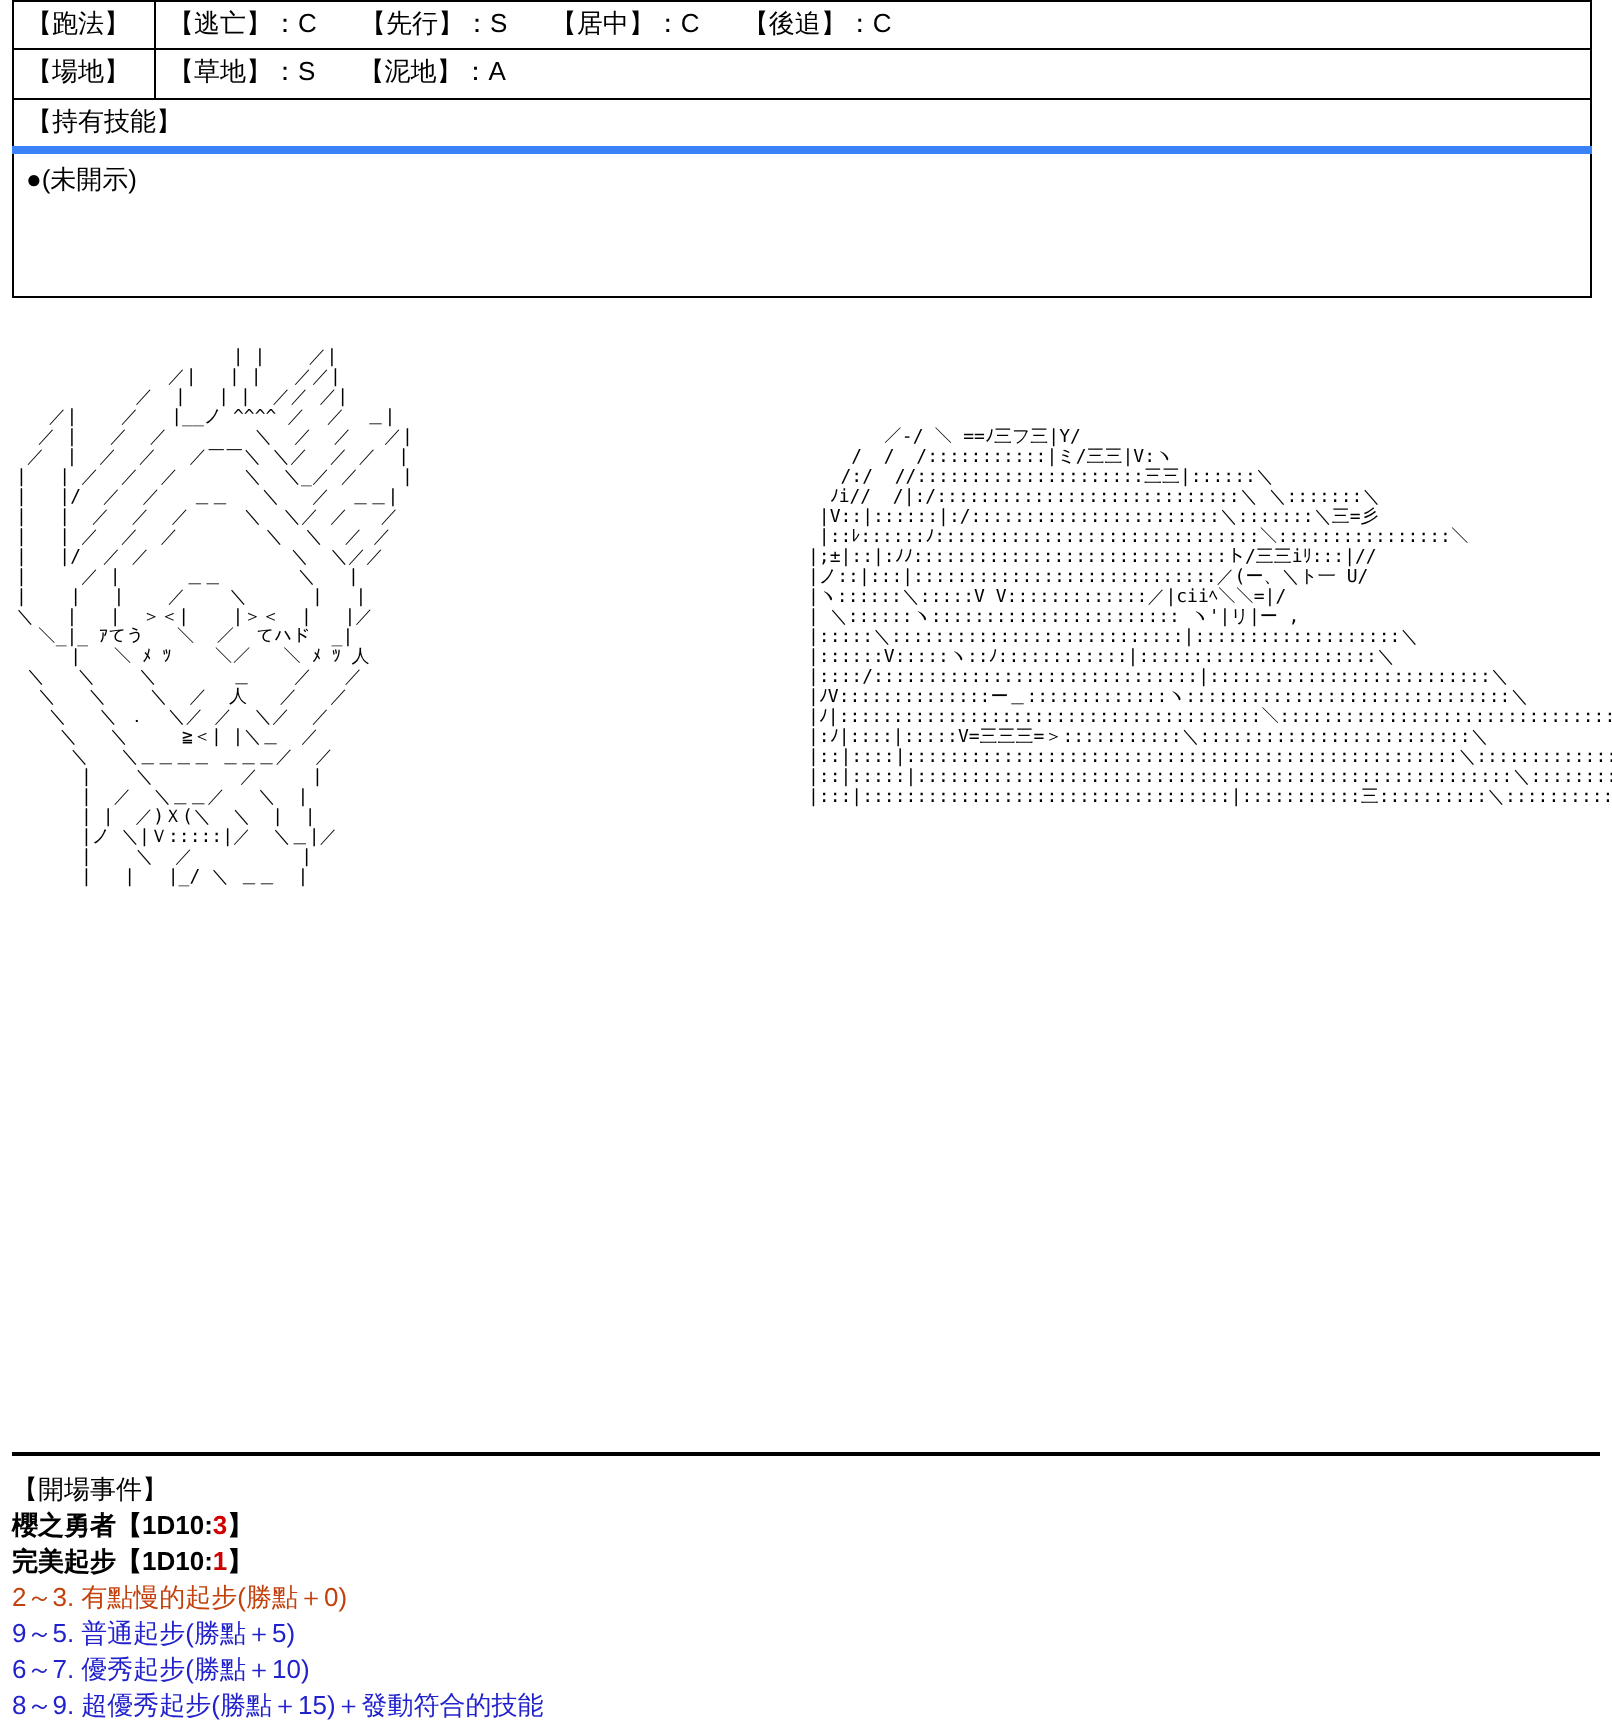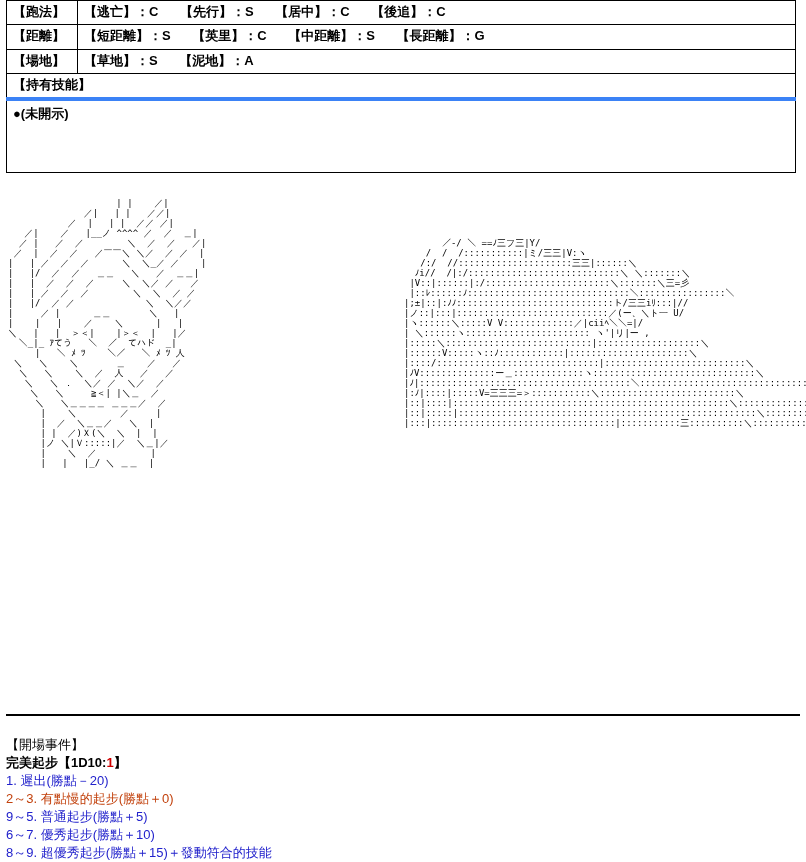--- a/index.html
+++ b/index.html
@@ -15,21 +15,20 @@
     overflow: hidden;
     position: relative;
   }
 
   
   .stat-table {
     width: 790px;
     margin: 0 6px;
     border-collapse: collapse;
     table-layout: fixed;
-    font-weight: bold;
   }
   .stat-table td {
     border: 1px solid #000;
     padding: 4px 6px 5px 6px;
     font-size: 13px;
     line-height: 1.1;
     vertical-align: middle;
     white-space: nowrap;
   }
   .cell-label {
@@ -74,21 +73,21 @@
   .aa-left { left: 8px; top: 4px; }
   .aa-right { left: 404px; top: 44px; }
 
   
   .event-box {
     position: absolute;
     left: 6px;
     right: 6px;
     bottom: 0;
     border-top: 2px solid #000;
-    padding-top: 20px;
+    padding-top: 8px;
     font-size: 13px;
     line-height: 1.38;
   }
   .event-line { white-space: nowrap; }
   .roll-line { font-weight: bold; }
   .hit { color: #c2410c; }
   .opt { color: #2222cc; }
   .num-red { color: #d00000; }
 </style>
 </head>
@@ -96,29 +95,20 @@
 
 <table class="stat-table">
   <tbody>
     <tr>
       <td class="cell-label">【跑法】</td>
       <td>
         <span class="entry">【逃亡】：C</span>
         <span class="entry">【先行】：S</span>
         <span class="entry">【居中】：C</span>
         <span class="entry">【後追】：C</span>
-      </td>
-    </tr>
-    <tr>
-      <td class="cell-label">【距離】</td>
-      <td>
-        <span class="entry">【短距離】：S</span>
-        <span class="entry">【英里】：C</span>
-        <span class="entry">【中距離】：S</span>
-        <span class="entry">【長距離】：G</span>
       </td>
     </tr>
     <tr>
       <td class="cell-label">【場地】</td>
       <td>
         <span class="entry">【草地】：S</span>
         <span class="entry">【泥地】：A</span>
       </td>
     </tr>
     <tr class="skills-head">
@@ -176,21 +166,23 @@
 |:ﾉ|::::|:::::V=三三三=＞:::::::::::＼:::::::::::::::::::::::::＼
 |::|::::|:::::::::::::::::::::::::::::::::::::::::::::::::::＼::::::::::::::::::::::＼
 |::|:::::|:::::::::::::::::::::::::::::::::::::::::::::::::::::::＼::::::::::::::::::::::＼
 |:::|::::::::::::::::::::::::::::::::::|:::::::::::三::::::::::＼::::::::::::::::::::＼</pre>
 </div>
 
 <div class="event-box">
   <div class="event-line">【開場事件】</div>
 
   <div class="event-line roll-line">
+    <span>櫻之勇者【1D10:</span><span class="num-red">3</span><span>】</span>
+  </div>
+  <div class="event-line roll-line">
     <span>完美起步【1D10:</span><span class="num-red">1</span><span>】</span>
   </div>
 
-  <div class="event-line opt">1. 遲出(勝點－20)</div>
   <div class="event-line hit">2～3. 有點慢的起步(勝點＋0)</div>
   <div class="event-line opt">9～5. 普通起步(勝點＋5)</div>
   <div class="event-line opt">6～7. 優秀起步(勝點＋10)</div>
   <div class="event-line opt">8～9. 超優秀起步(勝點＋15)＋發動符合的技能</div>
 </div>
 
 </body></html>

